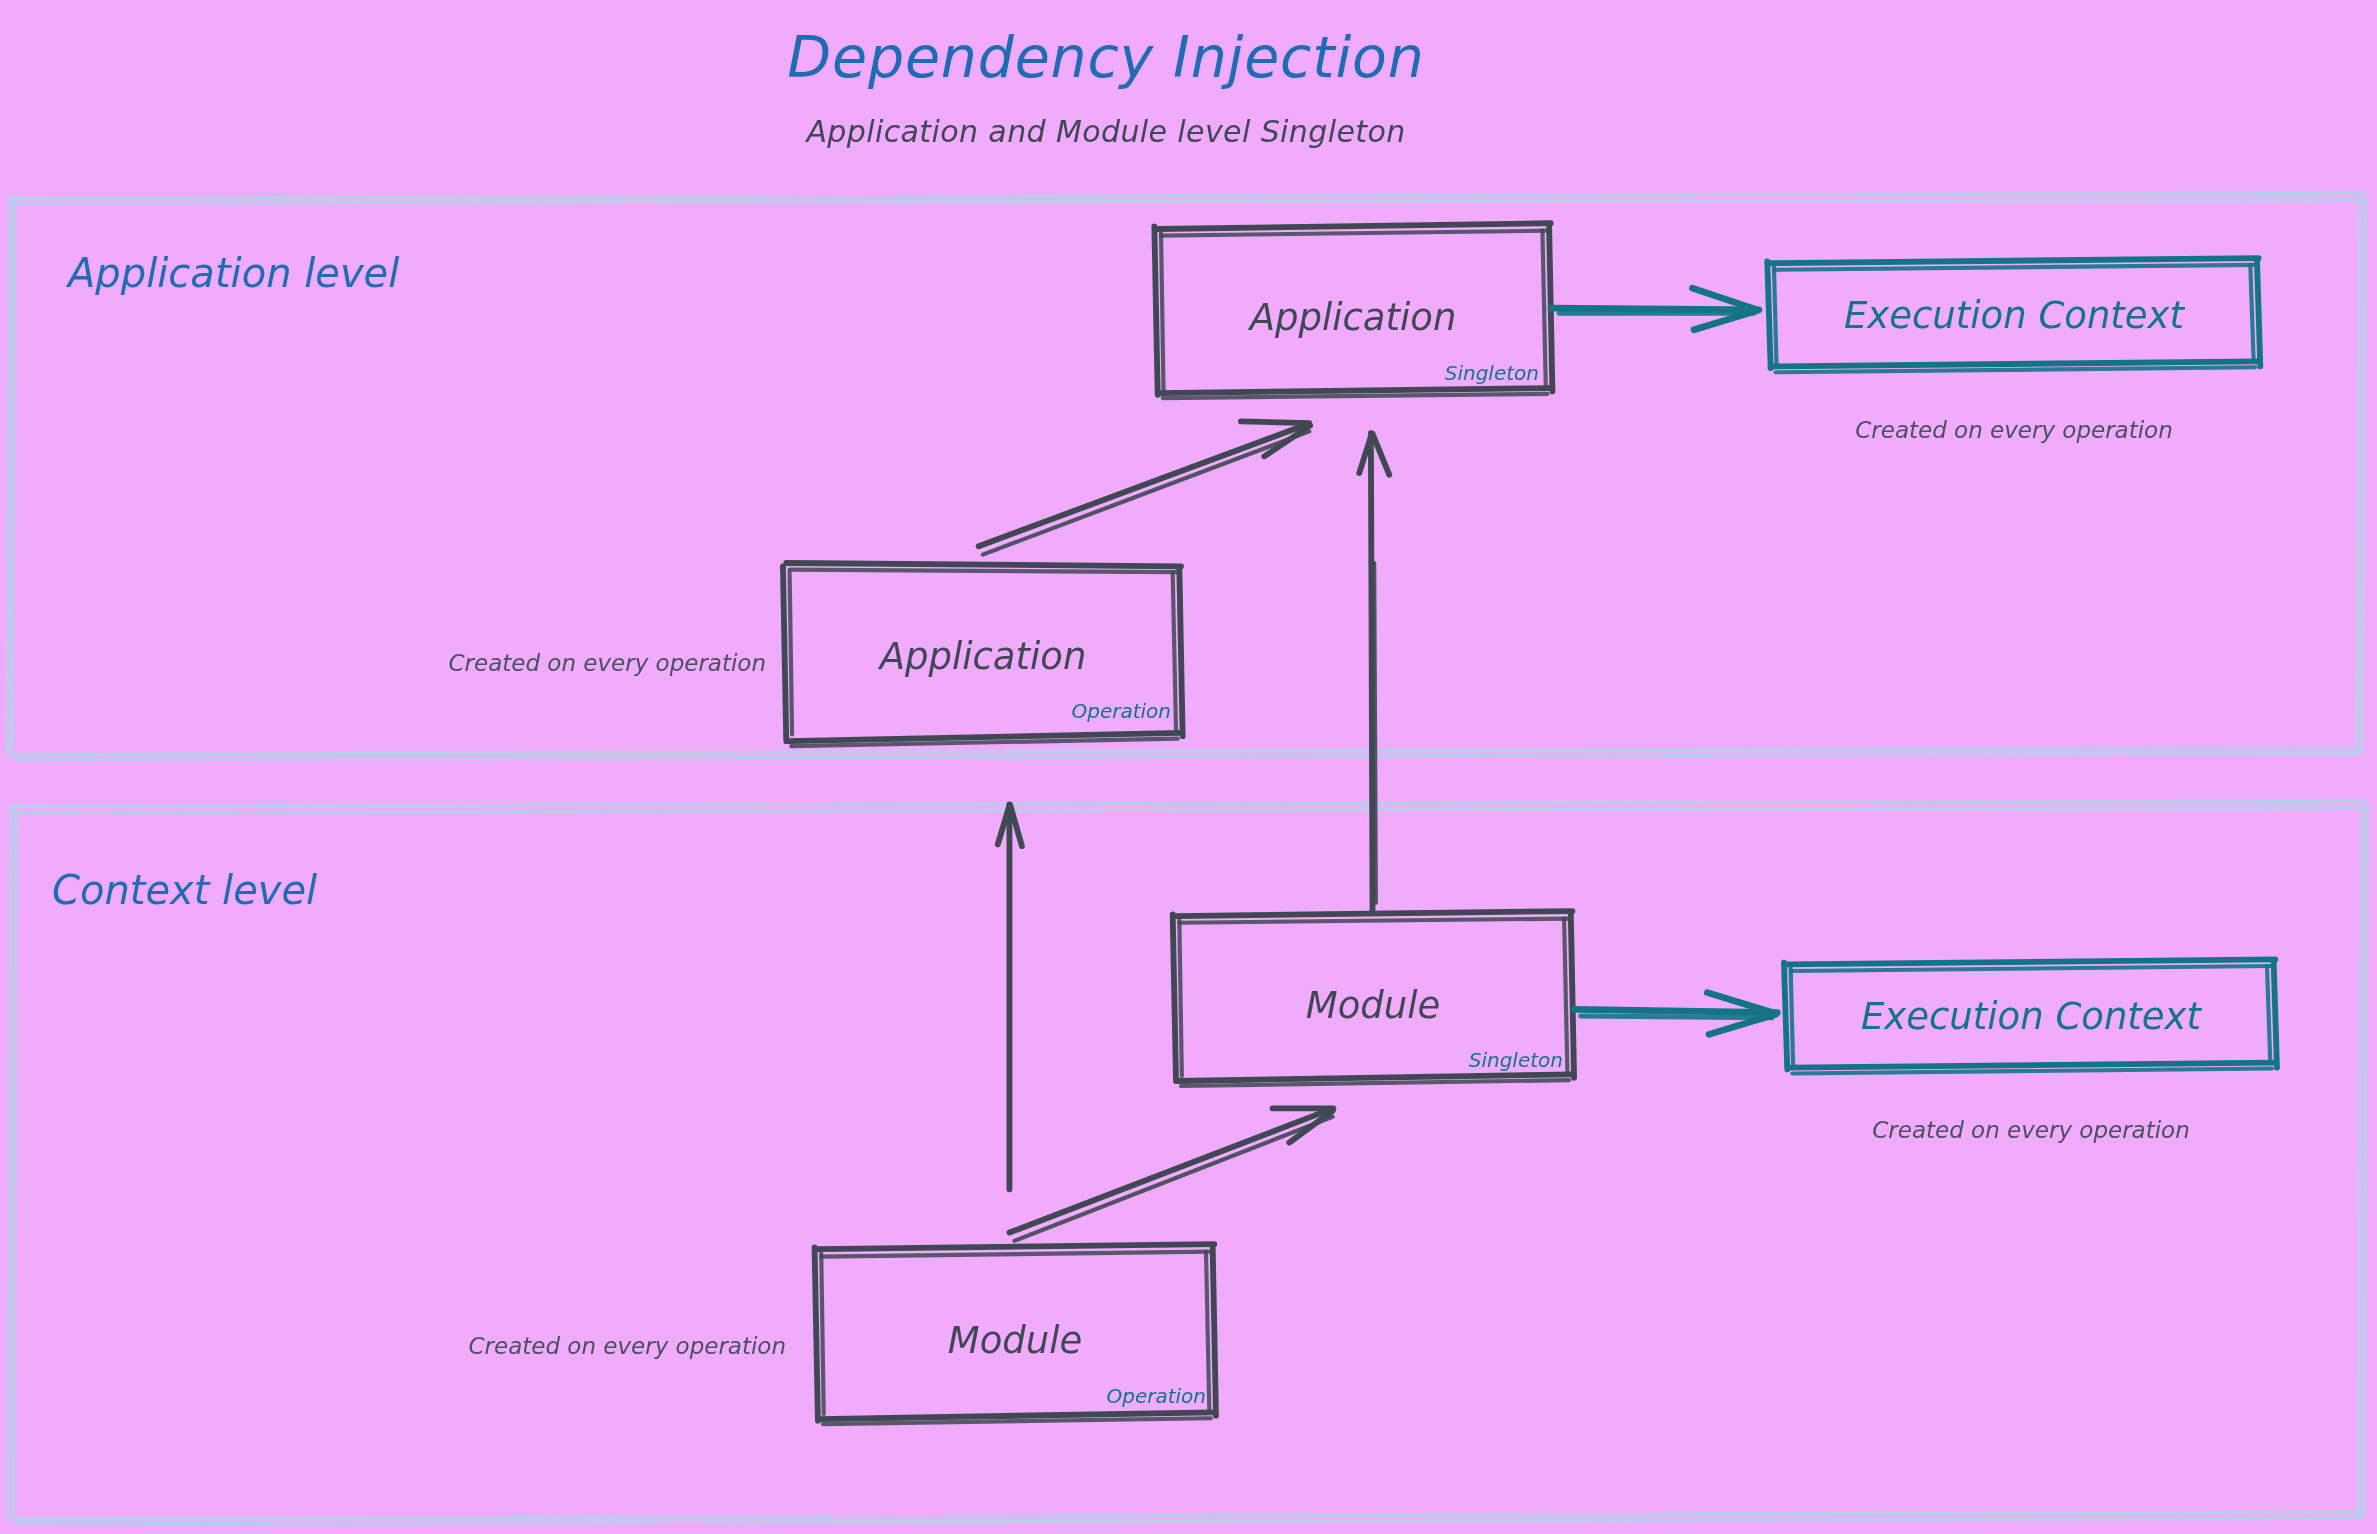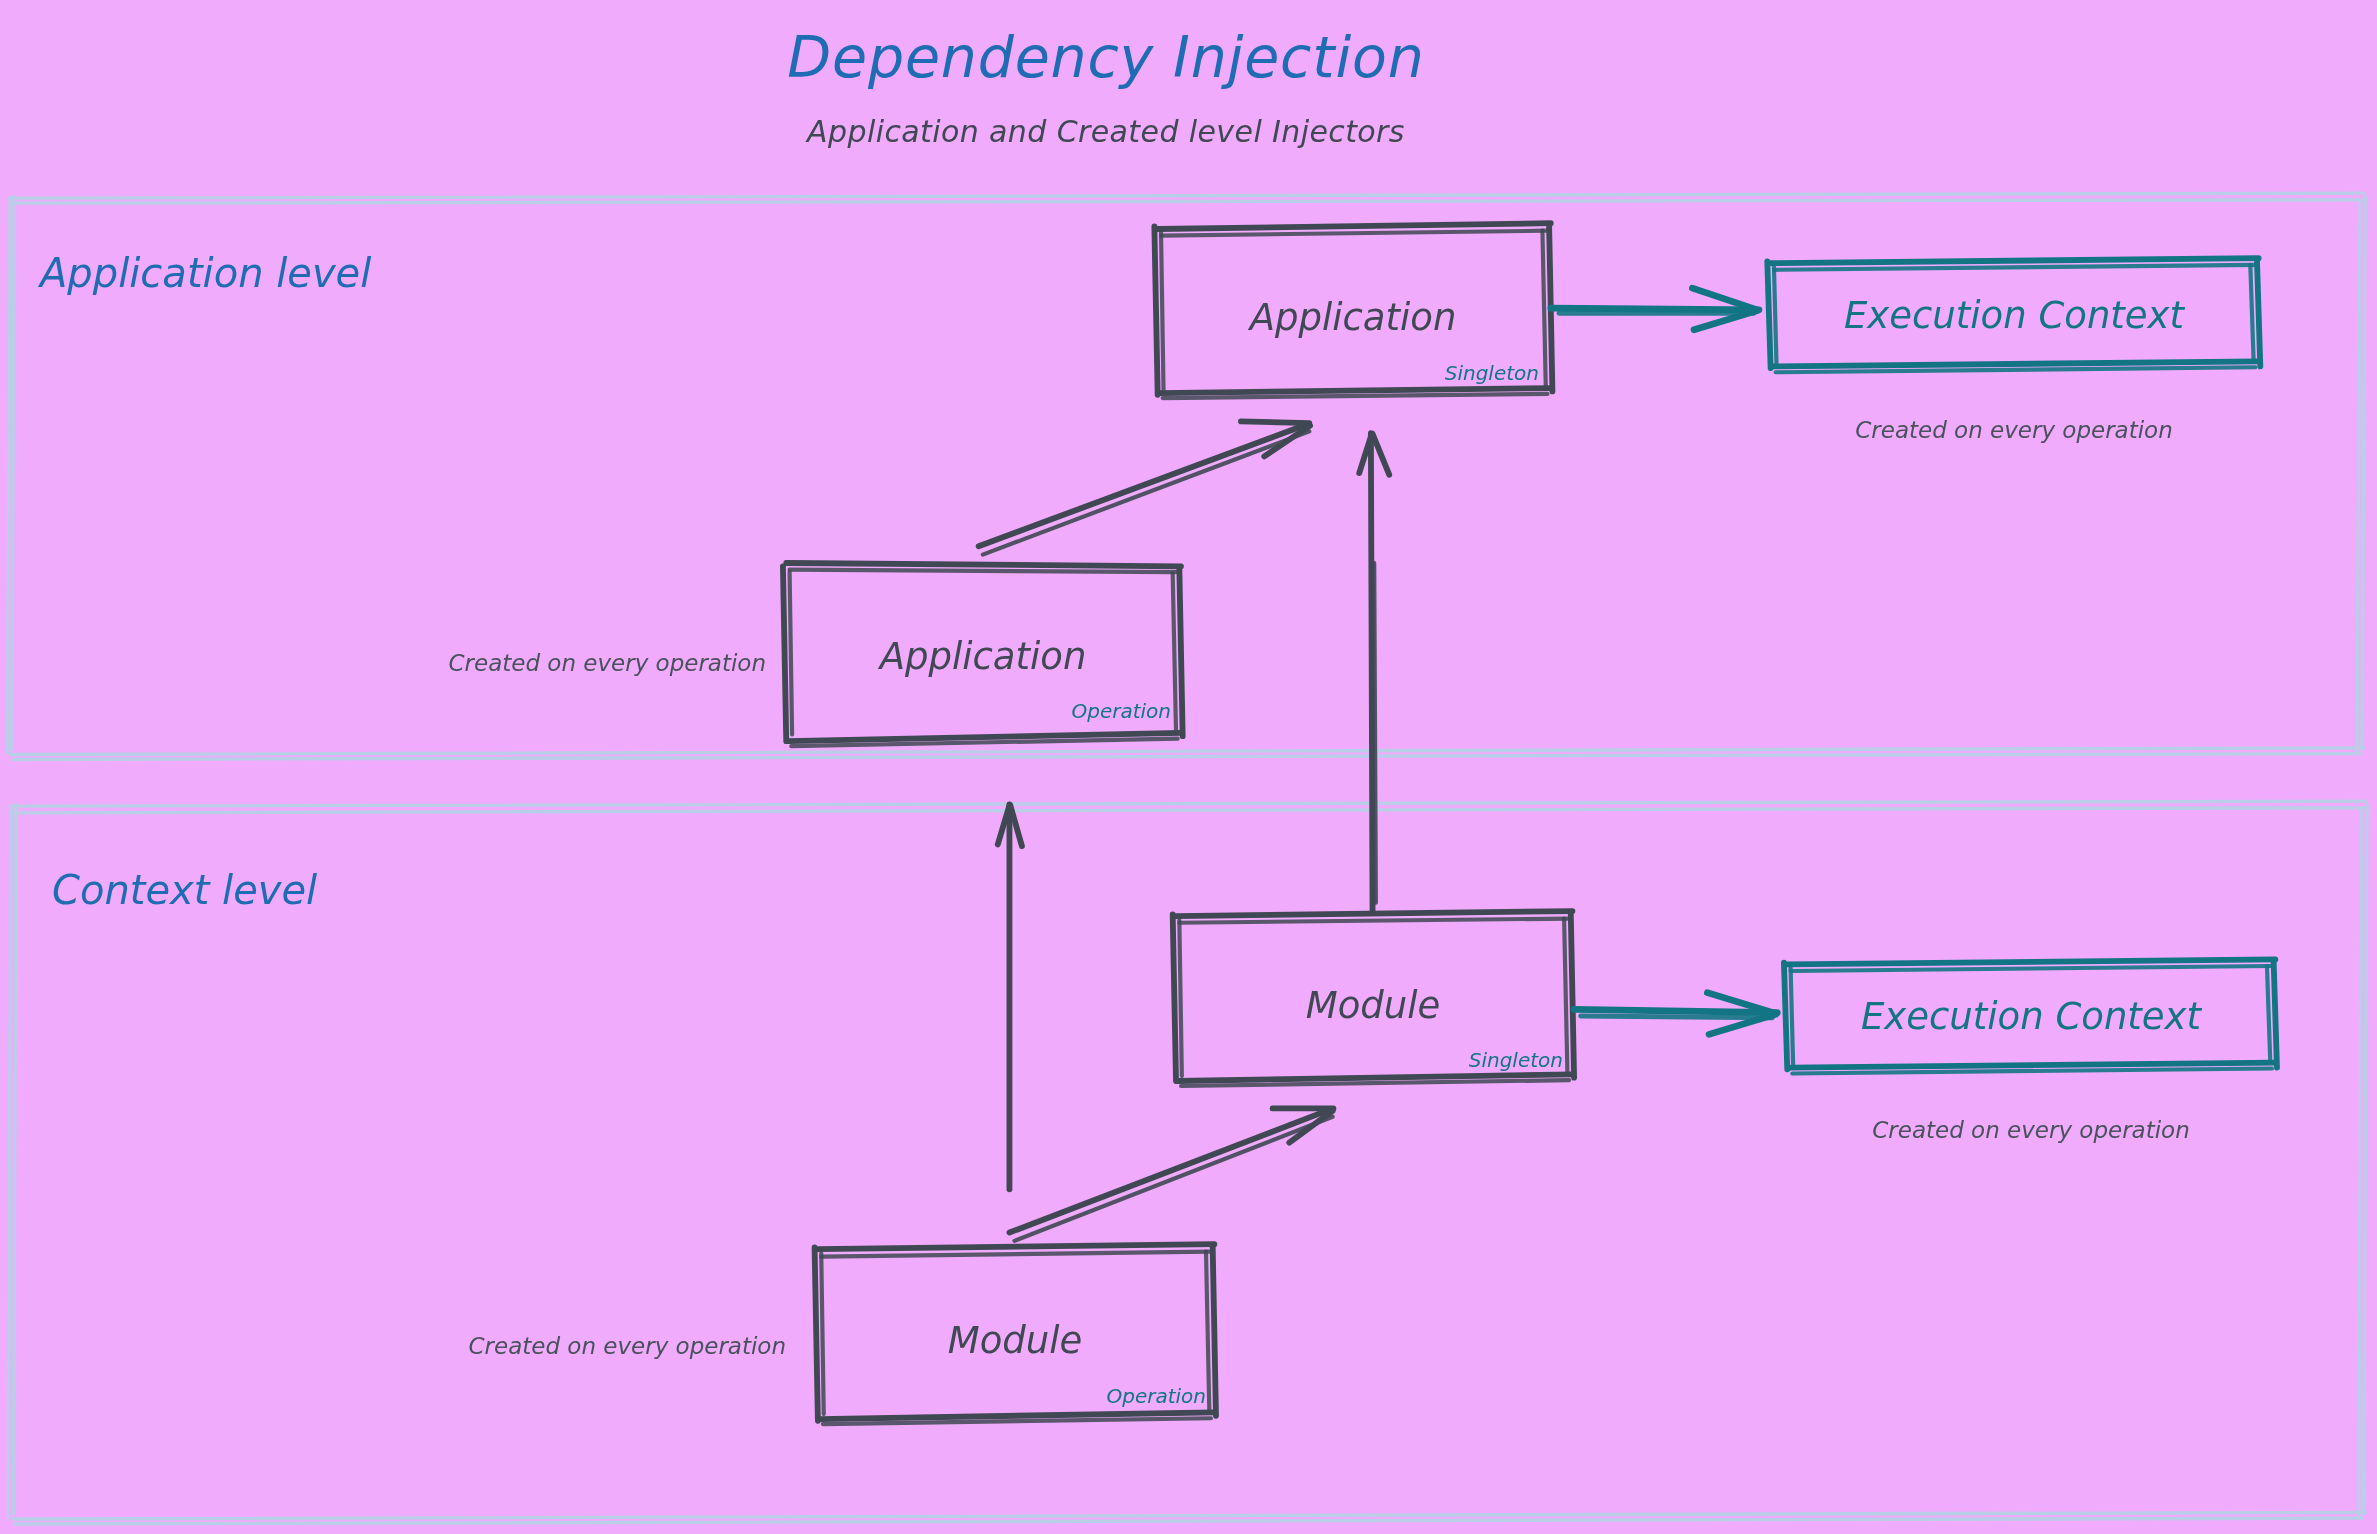--- a/index.html
+++ b/index.html
@@ -215,23 +215,23 @@
 
     <g>
       <path class="ar" d="M1212,1428 L1212,966"></path>
       <path class="ar" d="M1198,1014 L1212,967"></path>
       <path class="ar" d="M1227,1016 L1213,967"></path>
     </g>
   </svg>
 
   <div class="txt title centered" style="left:1106px; top:57px;">Dependency Injection</div>
 
-  <div class="txt subtitle centered" style="left:1106px; top:132px;">Application and Created level Injectors</div>
-
-  <div class="txt zone-label left-anchor" style="left:40px; top:273px;text-align:right;">Application level</div>
+  <div class="txt subtitle centered" style="left:1106px; top:132px;">Application and Module level Singleton</div>
+
+  <div class="txt zone-label left-anchor" style="left:68px; top:273px;text-align:right;">Application level</div>
 
   <div class="txt zone-label left-anchor" style="left:52px; top:890px;">Context level</div>
 
   <div class="txt node-title centered" style="left:1353px; top:317px;">Application</div>
   <div class="txt node-scope right-anchor" style="left:1539px; top:373px;">Singleton</div>
 
   <div class="txt node-title centered" style="left:983px; top:656px;">Application</div>
   <div class="txt node-scope right-anchor" style="left:1171px; top:711px;">Operation</div>
 
   <div class="txt ec-label centered" style="left:2014px; top:315px;">Execution Context</div>

